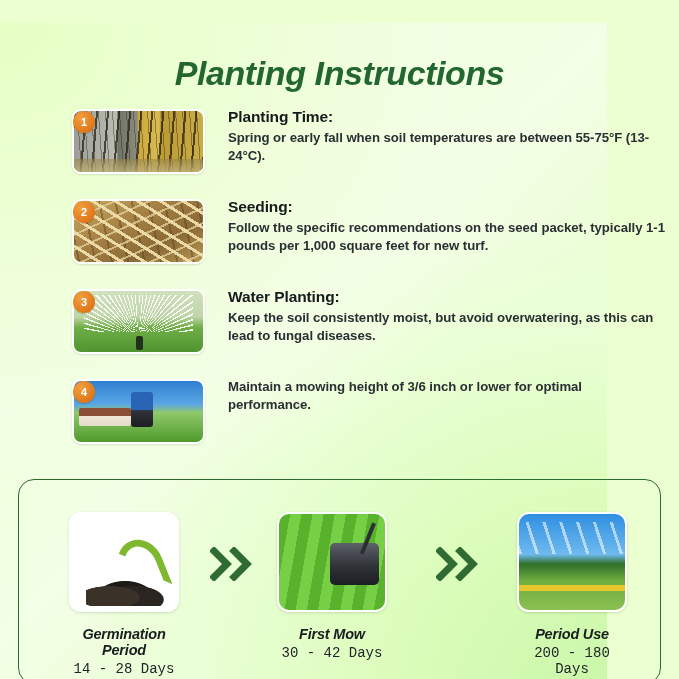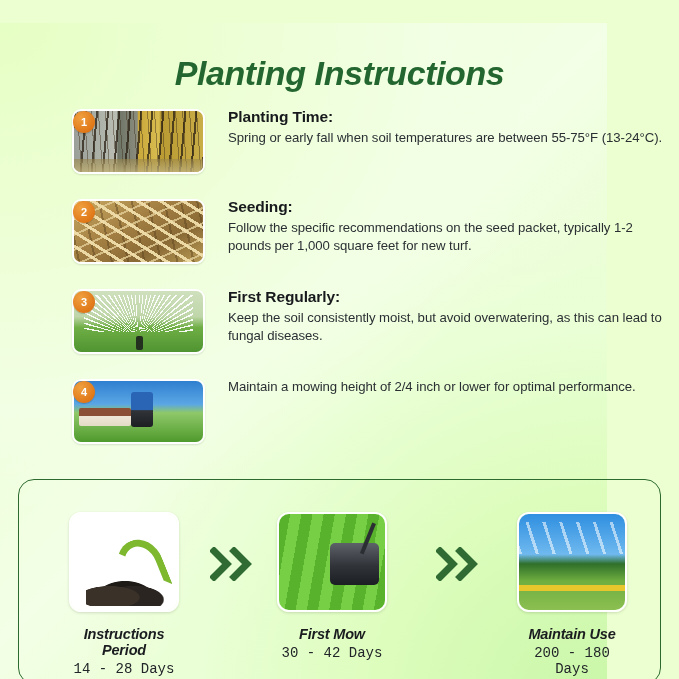--- a/index.html
+++ b/index.html
@@ -51,20 +51,21 @@
     box-shadow:0 1px 1px rgba(0,0,0,.18);
   }
   .step-text{position:absolute;left:228px;top:-1px;right:12px;}
   .step-title{
     font-size:15.5px;font-weight:bold;color:#17191c;
     letter-spacing:-0.1px;margin-bottom:3px;
   }
   .step-body{
     font-size:13.2px;color:#2b2f33;line-height:1.35;
     letter-spacing:-0.05px;
+    font-weight:bold;
   }
 
   
   .panel{
     position:absolute;left:18px;top:456px;
     width:643px;height:205px;
     border:1.4px solid #2d6a30;border-radius:16px;
     box-sizing:border-box;
   }
   .tl-item{position:absolute;top:489px;text-align:center;}
@@ -206,58 +207,58 @@
 
     <div class="step">
       <div class="thumb-wrap">
         <div class="thumb">
           <div class="art art-straw"></div>
         </div>
         <div class="badge">2</div>
       </div>
       <div class="step-text">
         <div class="step-title">Seeding:</div>
-        <div class="step-body">Follow the specific recommendations on the seed packet, typically 1-2 pounds per 1,000 square feet for new turf.</div>
+        <div class="step-body">Follow the specific recommendations on the seed packet, typically 1-1 pounds per 1,000 square feet for new turf.</div>
       </div>
     </div>
 
     <div class="step">
       <div class="thumb-wrap">
         <div class="thumb">
           <div class="art art-sprink"></div>
         </div>
         <div class="badge">3</div>
       </div>
       <div class="step-text">
-        <div class="step-title">First Regularly:</div>
+        <div class="step-title">Water Planting:</div>
         <div class="step-body">Keep the soil consistently moist, but avoid overwatering, as this can lead to fungal diseases.</div>
       </div>
     </div>
 
     <div class="step">
       <div class="thumb-wrap">
         <div class="thumb">
           <div class="art art-mow"></div>
         </div>
         <div class="badge">4</div>
       </div>
       <div class="step-text">
-        <div class="step-body">Maintain a mowing height of 2/4 inch or lower for optimal performance.</div>
+        <div class="step-body">Maintain a mowing height of 3/6 inch or lower for optimal performance.</div>
       </div>
     </div>
 
   </div>
 
   <div class="panel"></div>
 
   <div class="tl-item" style="left:68px;width:112px;">
     <div class="tl-pic">
       <div class="art art-seed"></div>
     </div>
-    <div class="tl-label">Instructions Period</div>
+    <div class="tl-label">Germination Period</div>
     <div class="tl-days">14 - 28 Days</div>
   </div>
 
   <svg class="chev" style="left:210px;" viewBox="0 0 46 34">
     <path d="M4 4 L17 17 L4 30" fill="none" stroke="currentColor" stroke-width="7" stroke-linecap="square" stroke-linejoin="miter"></path>
     <path d="M24 4 L37 17 L24 30" fill="none" stroke="currentColor" stroke-width="7" stroke-linecap="square" stroke-linejoin="miter"></path>
   </svg>
 
   <div class="tl-item" style="left:276px;width:112px;">
     <div class="tl-pic">
@@ -269,17 +270,17 @@
 
   <svg class="chev" style="left:436px;" viewBox="0 0 46 34">
     <path d="M4 4 L17 17 L4 30" fill="none" stroke="currentColor" stroke-width="7" stroke-linecap="square" stroke-linejoin="miter"></path>
     <path d="M24 4 L37 17 L24 30" fill="none" stroke="currentColor" stroke-width="7" stroke-linecap="square" stroke-linejoin="miter"></path>
   </svg>
 
   <div class="tl-item" style="left:516px;width:112px;">
     <div class="tl-pic">
       <div class="art art-field"></div>
     </div>
-    <div class="tl-label">Maintain Use</div>
+    <div class="tl-label">Period Use</div>
     <div class="tl-days">200 - 180 Days</div>
   </div>
 
 </div>
 
 </body></html>

